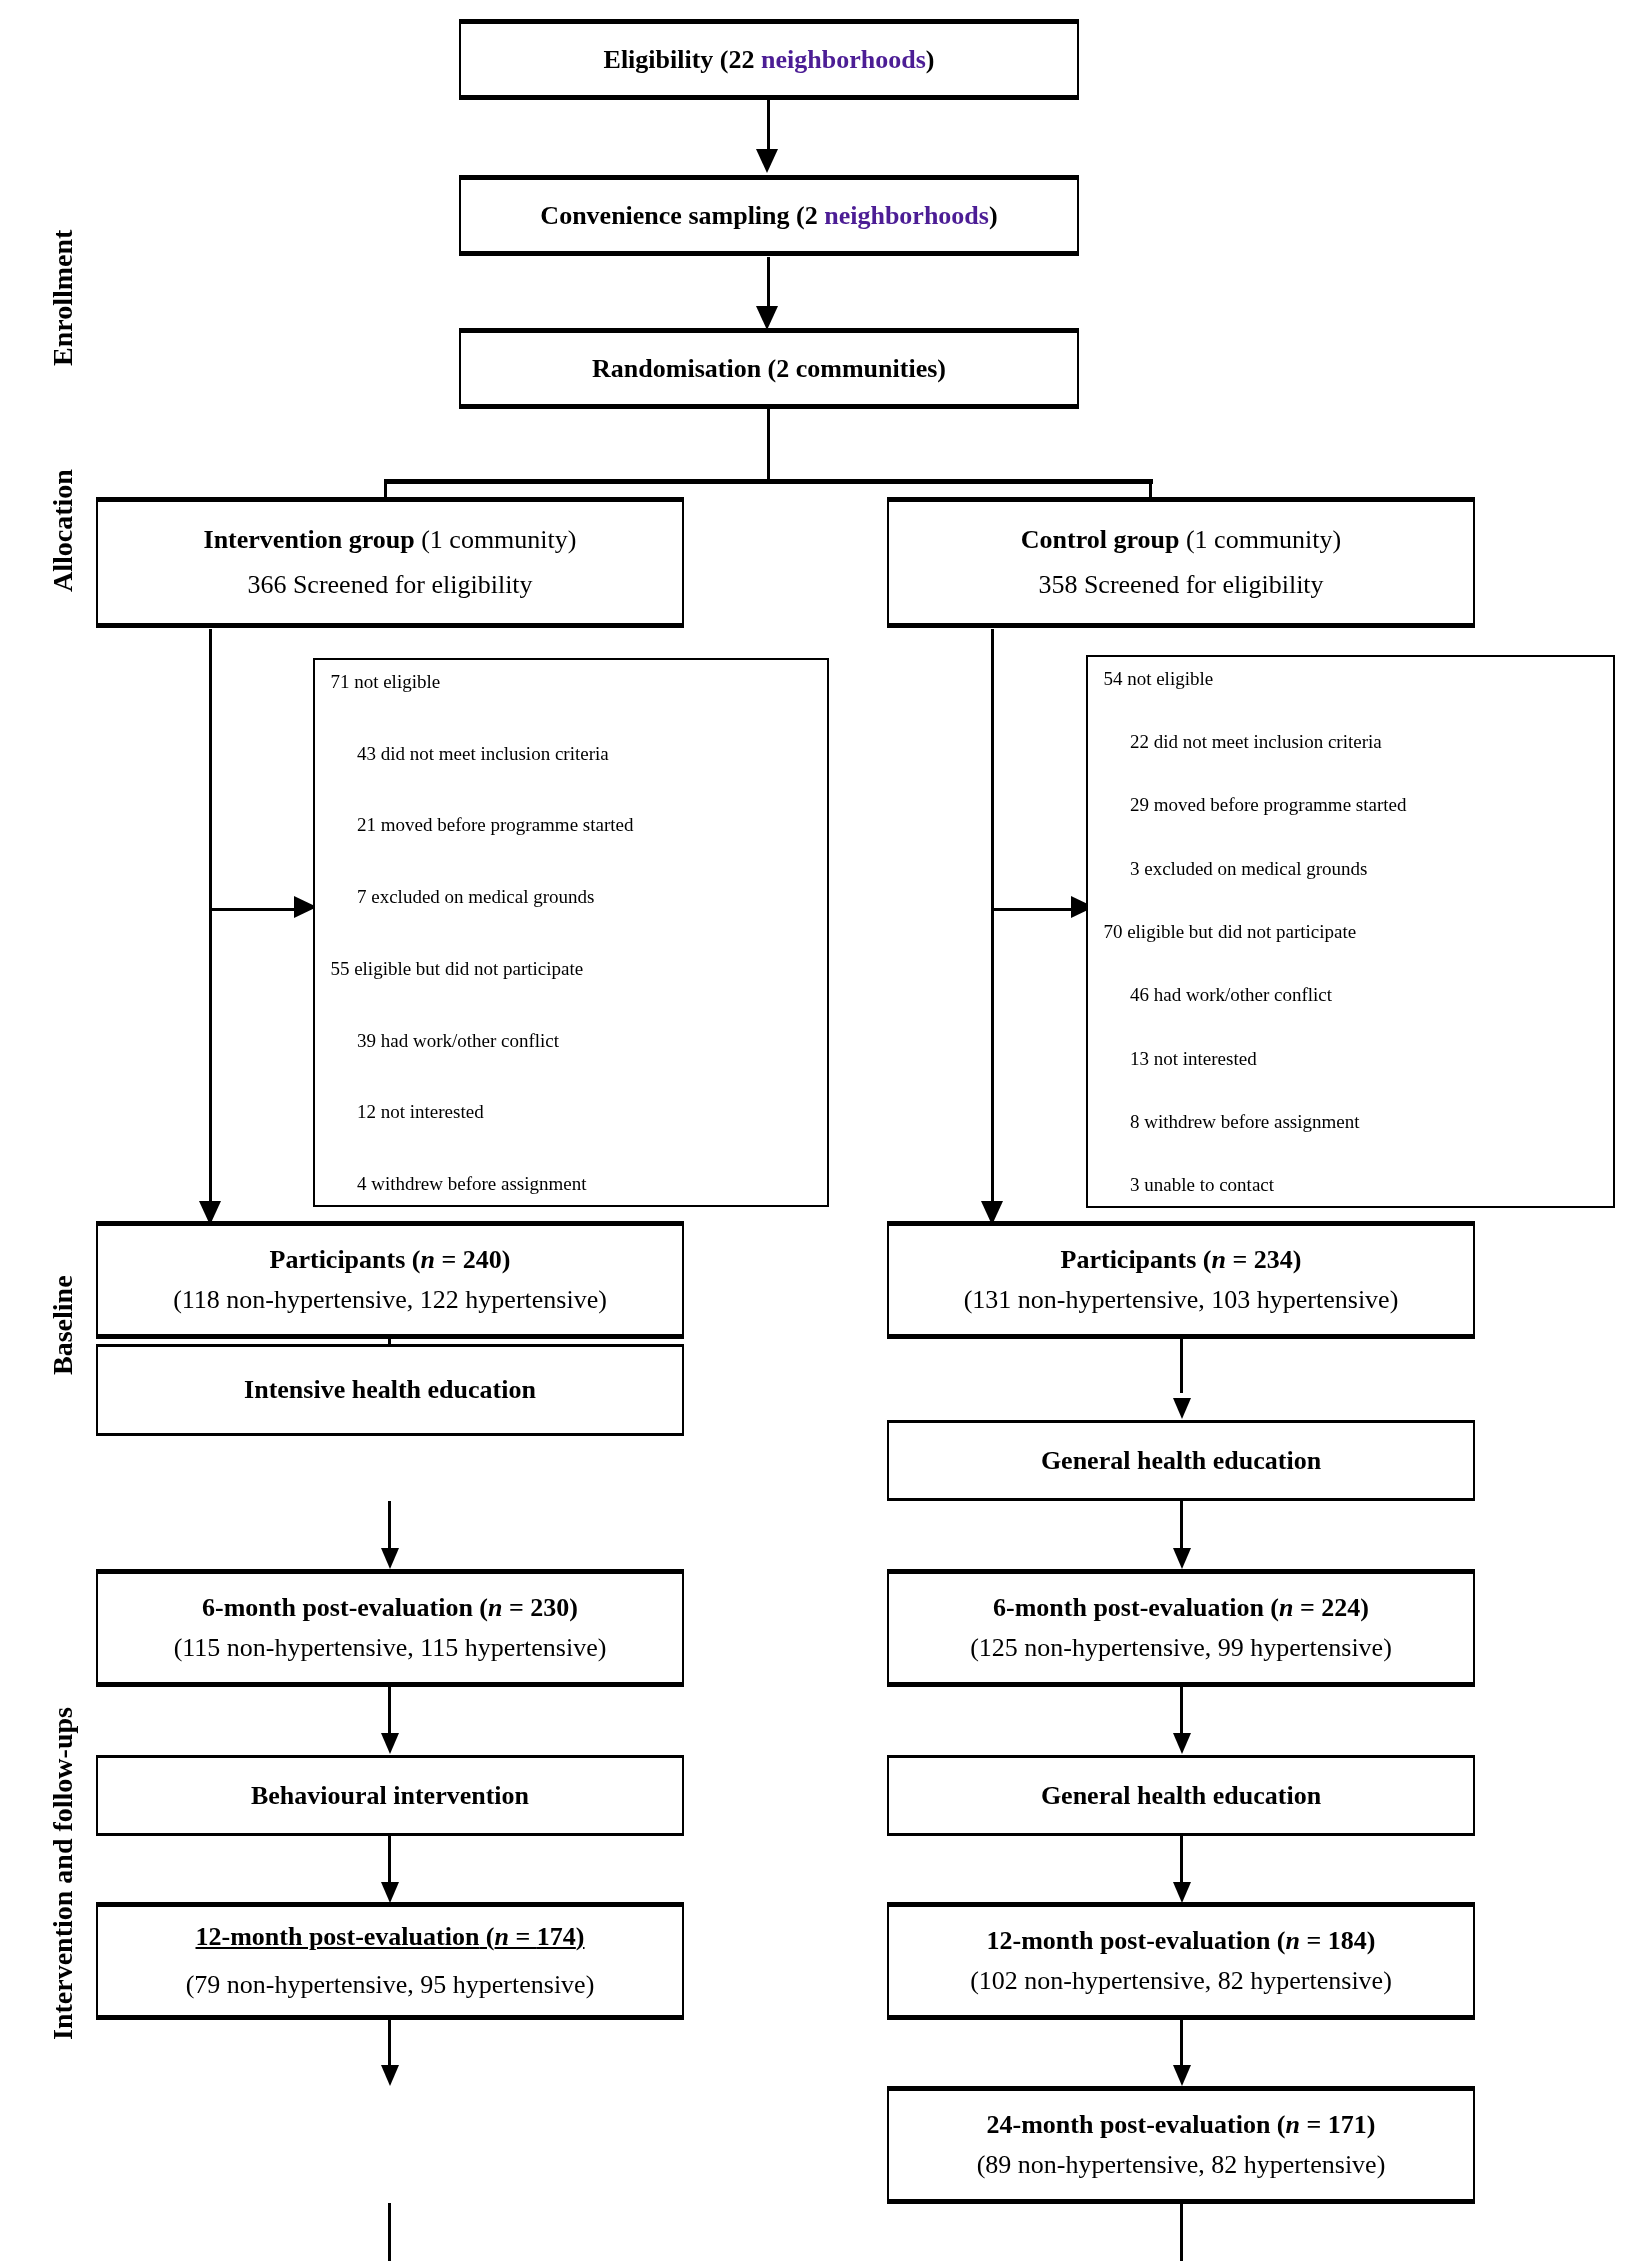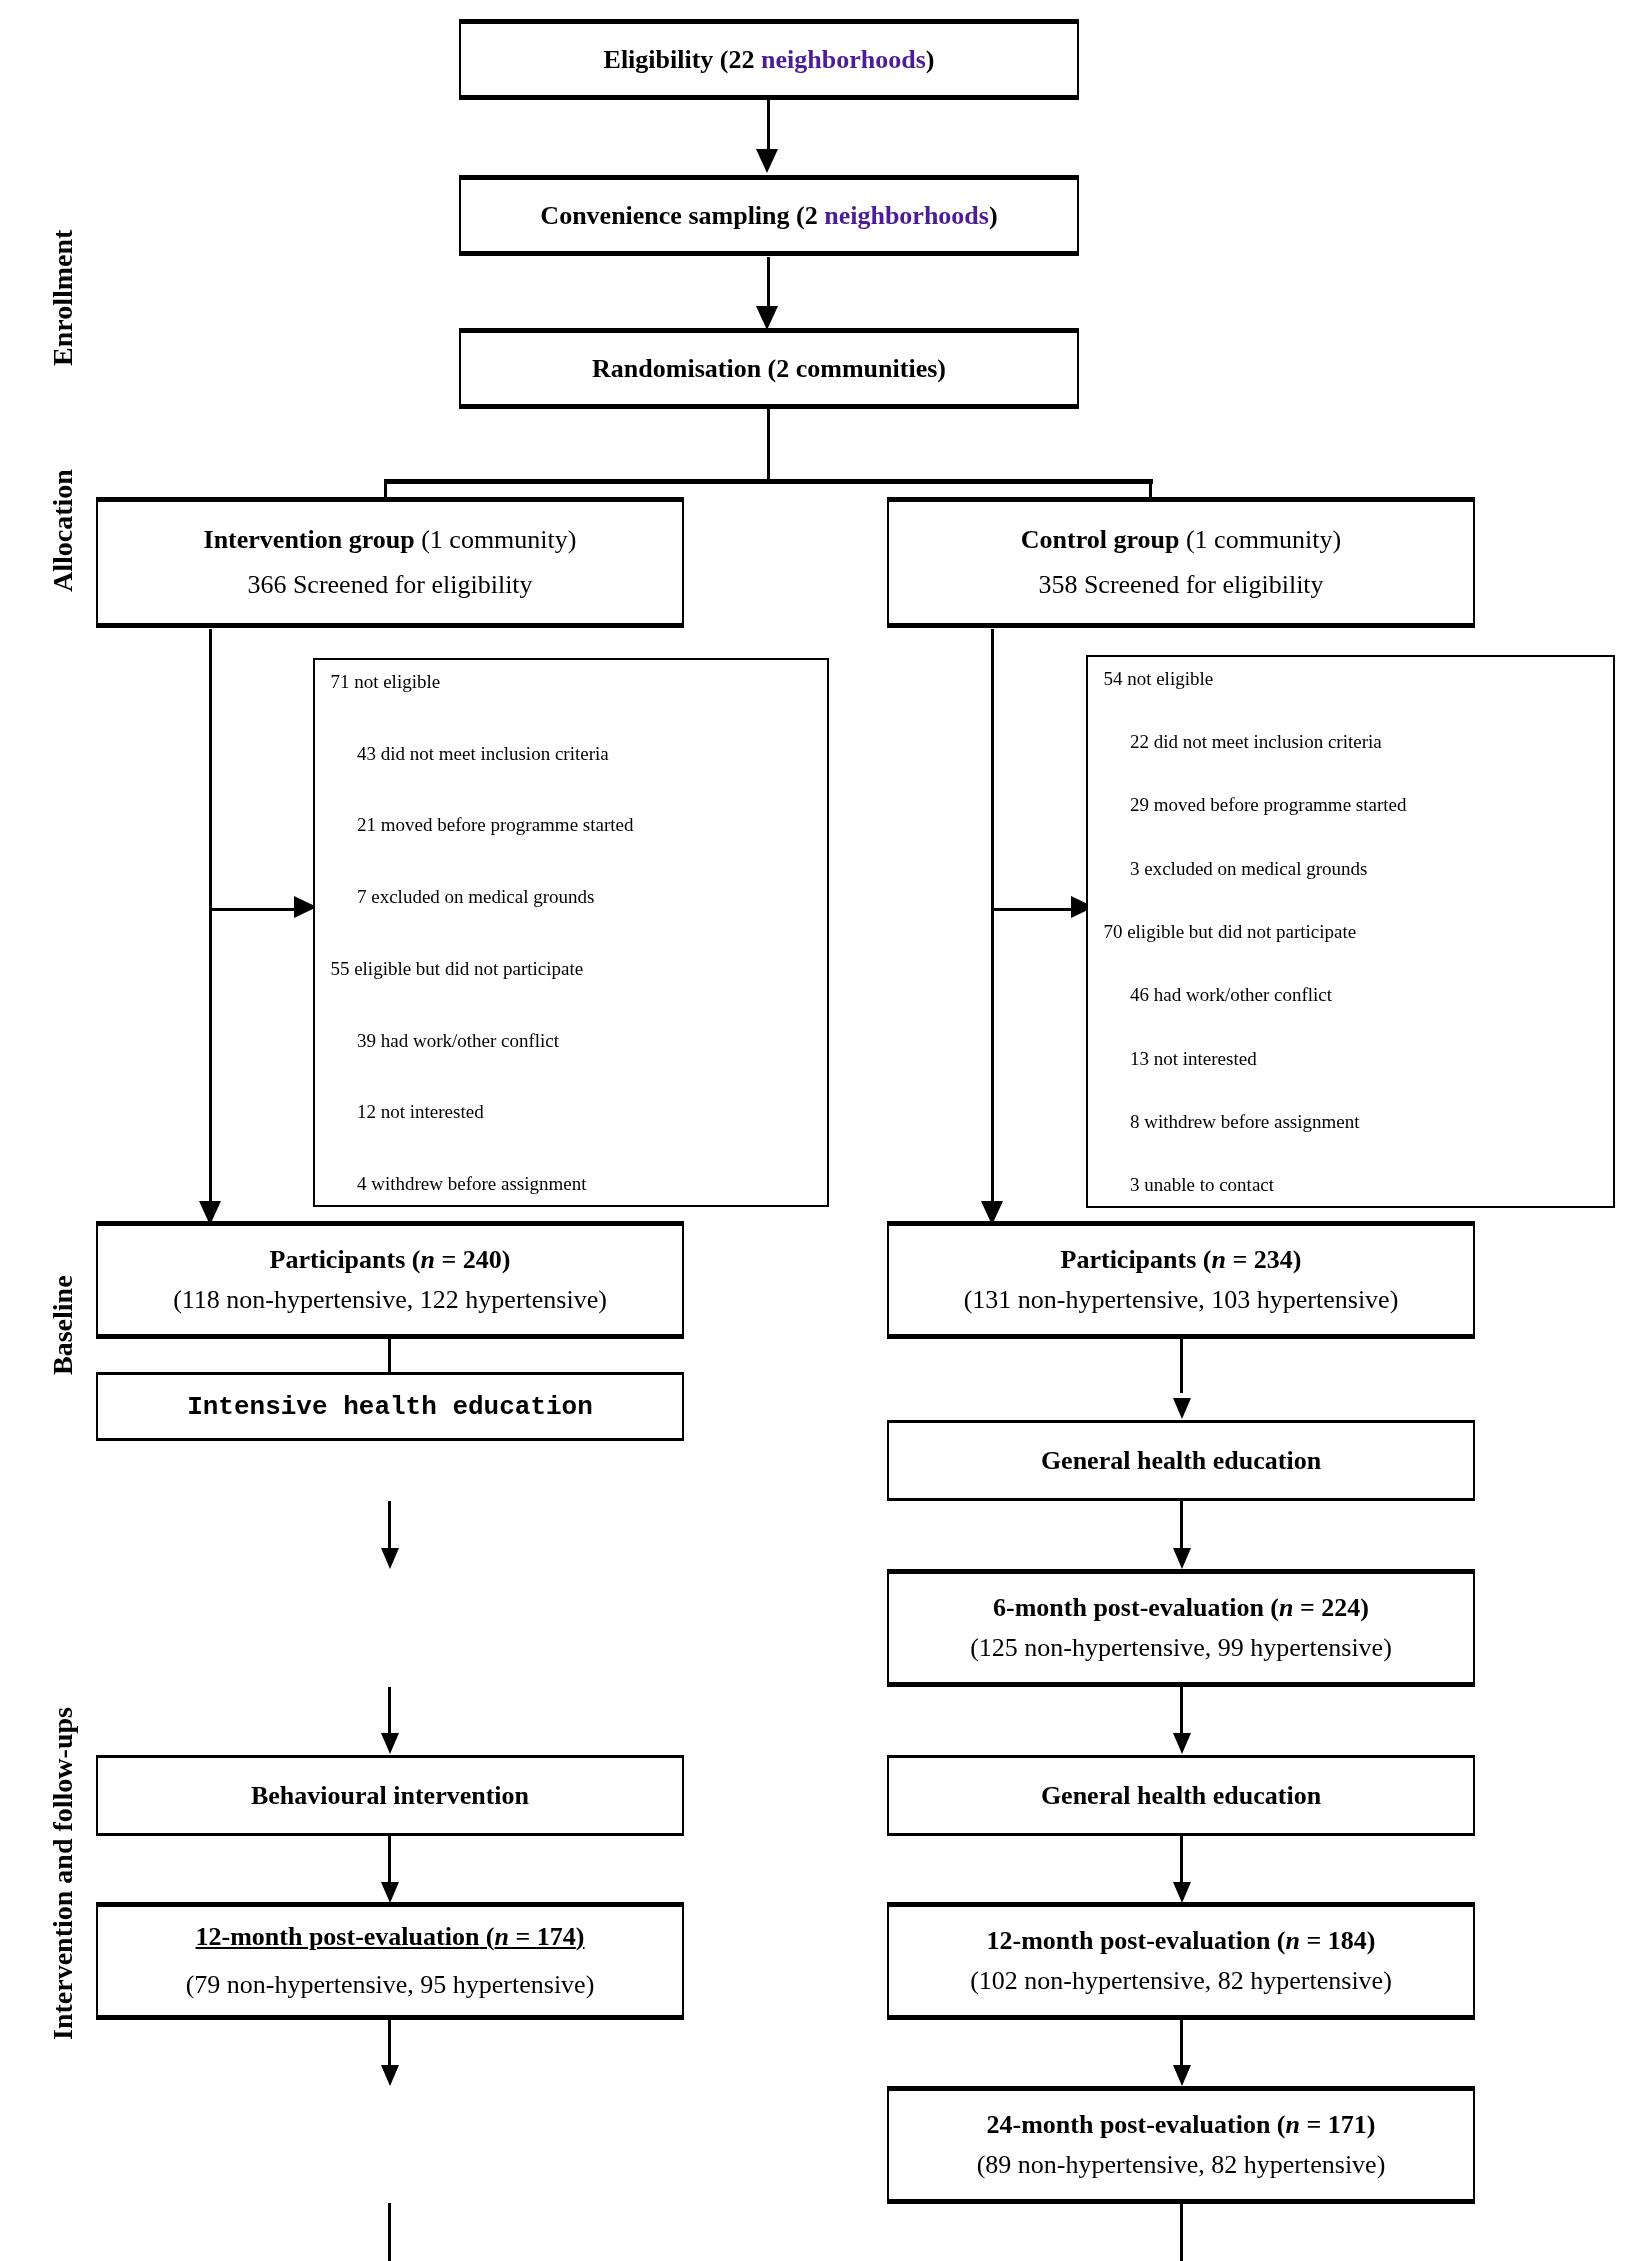--- a/index.html
+++ b/index.html
@@ -194,32 +194,38 @@
       <span class="b">Participants</span><span class="b"> (</span><span class="b ital">n</span><span class="b"> = </span><span class="b">234</span><span class="b">)</span>
     </div>
     <div class="box-line n">(131 non-hypertensive, 103 hypertensive)</div>
   </div>
 
   <div class="vline" style="left:388px; top:1339px; height:54px;"></div>
   <div class="arrow-down sm" style="left:381px; top:1398px;"></div>
   <div class="vline" style="left:1180px; top:1339px; height:54px;"></div>
   <div class="arrow-down sm" style="left:1173px; top:1398px;"></div>
 
-  <div class="box thin" style="left:96px; top:1372px; width:588px; height:69px;font-family:Liberation Mono, monospace;">
+  <div class="box thin" style="left:96px; top:1344px; width:588px; height:92px;">
     <div class="box-line b">Intensive health education</div>
   </div>
   <div class="box thin" style="left:887px; top:1420px; width:588px; height:81px;">
     <div class="box-line b">General health education</div>
   </div>
 
   <div class="vline" style="left:388px; top:1501px; height:50px;"></div>
   <div class="arrow-down sm" style="left:381px; top:1548px;"></div>
   <div class="vline" style="left:1180px; top:1501px; height:50px;"></div>
   <div class="arrow-down sm" style="left:1173px; top:1548px;"></div>
 
+  <div class="box" style="left:96px; top:1569px; width:588px; height:118px;">
+    <div class="box-line" style="margin-bottom:13.6px;">
+      <span class="b">6-month post-evaluation</span><span class="b"> (</span><span class="b ital">n</span><span class="b"> = </span><span class="b">230</span><span class="b">)</span>
+    </div>
+    <div class="box-line n">(115 non-hypertensive, 115 hypertensive)</div>
+  </div>
   <div class="box" style="left:887px; top:1569px; width:588px; height:118px;">
     <div class="box-line" style="margin-bottom:13.6px;">
       <span class="b">6-month post-evaluation</span><span class="b"> (</span><span class="b ital">n</span><span class="b"> = </span><span class="b">224</span><span class="b">)</span>
     </div>
     <div class="box-line n">(125 non-hypertensive, 99 hypertensive)</div>
   </div>
 
   <div class="vline" style="left:388px; top:1687px; height:50px;"></div>
   <div class="arrow-down sm" style="left:381px; top:1733px;"></div>
   <div class="vline" style="left:1180px; top:1687px; height:50px;"></div>

